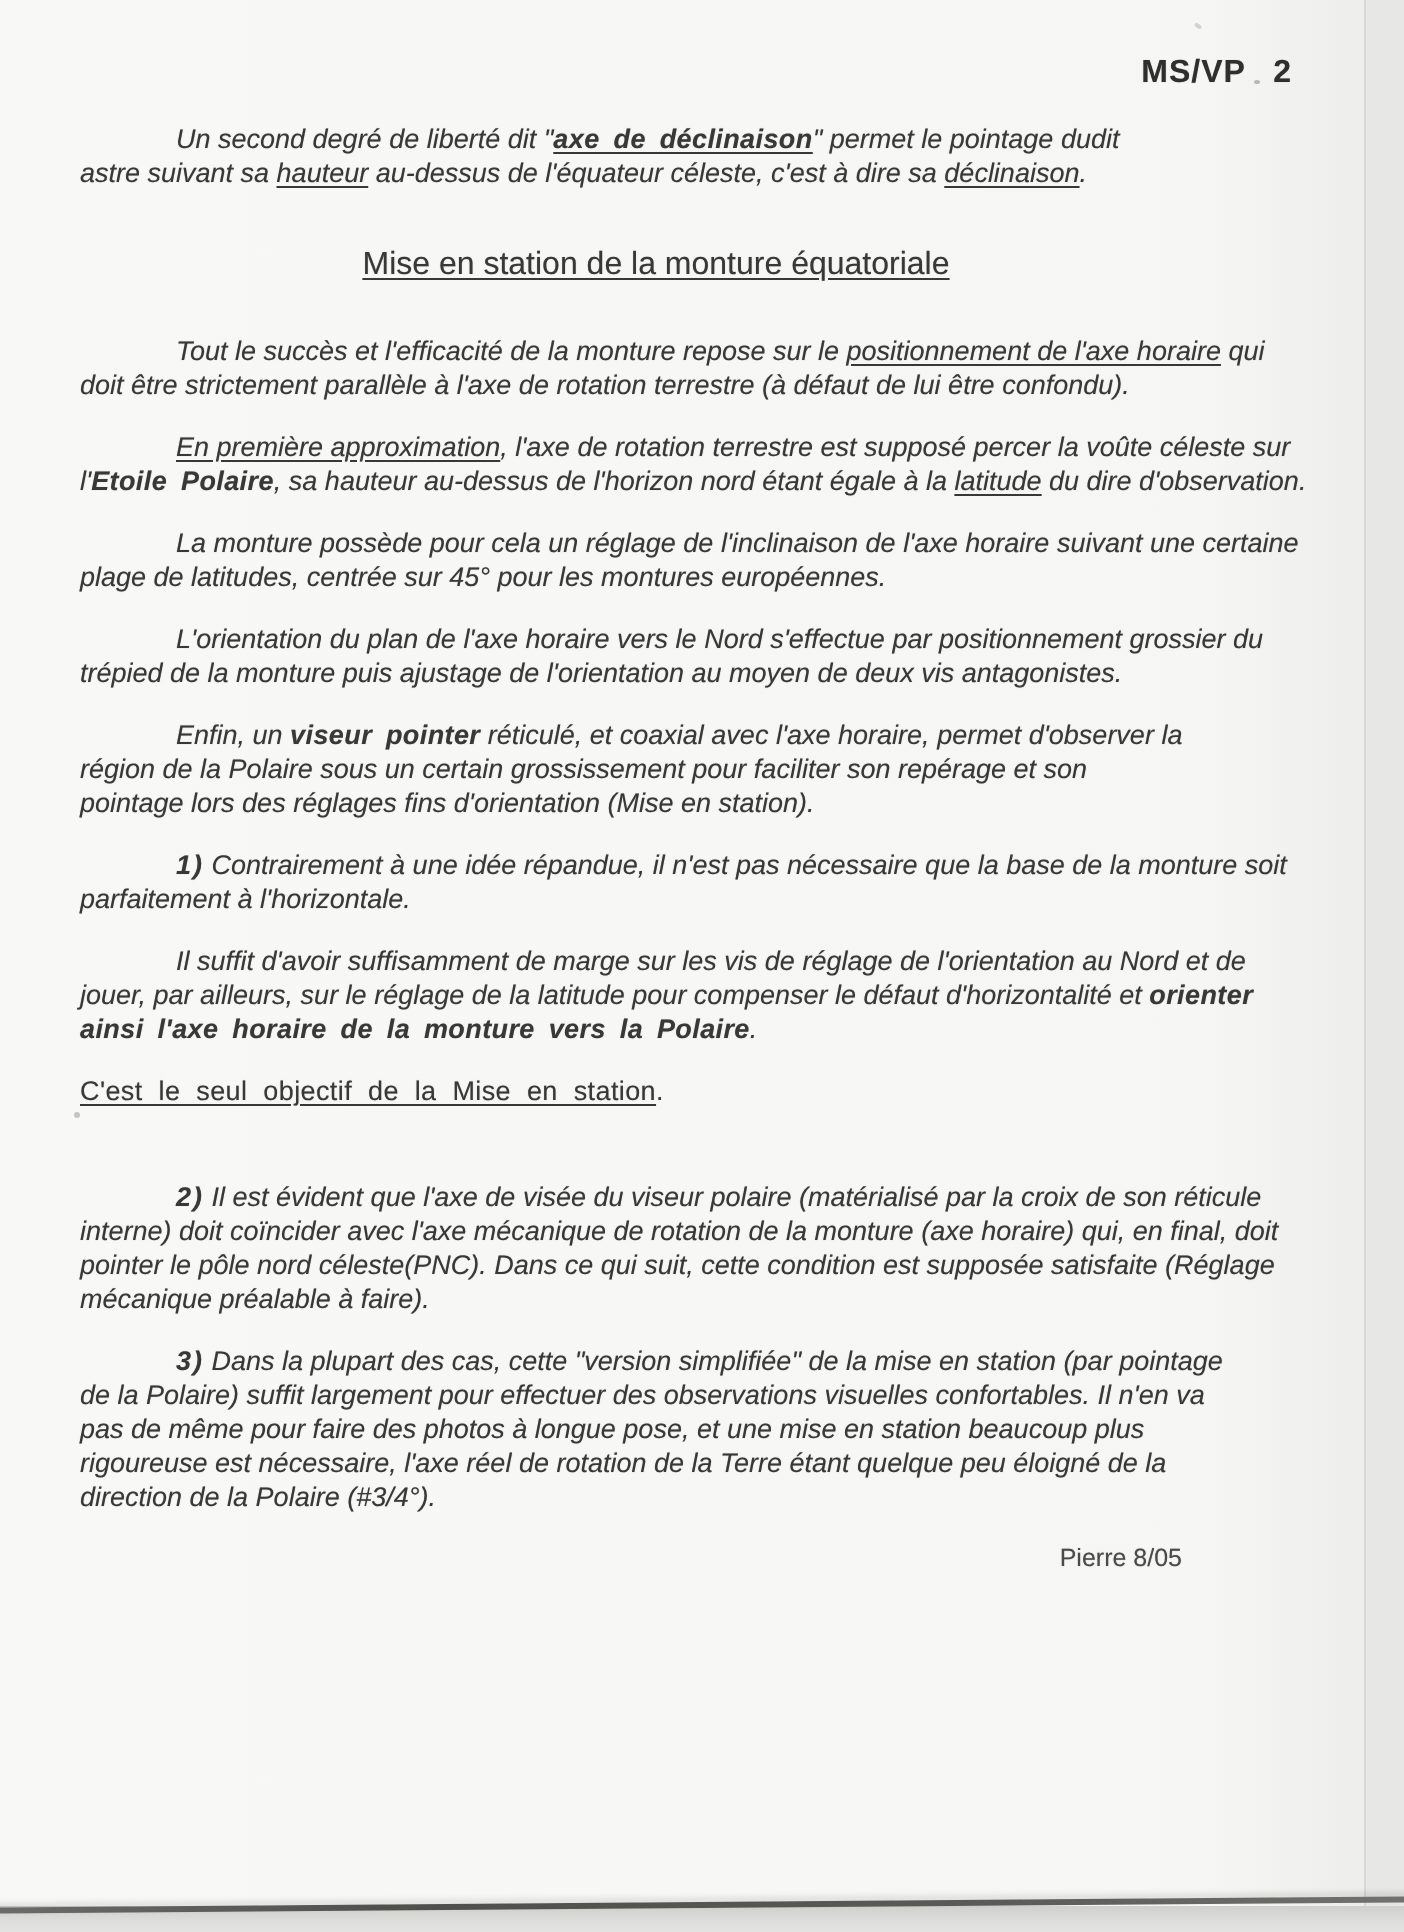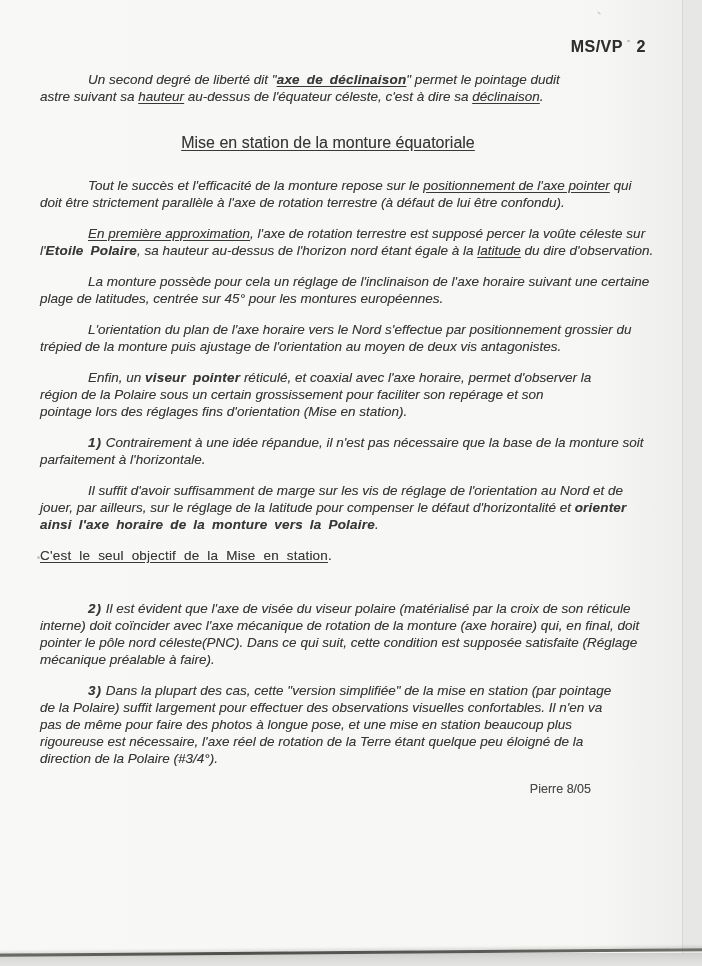--- a/index.html
+++ b/index.html
@@ -19,21 +19,21 @@
   .paper-edge {
     position:absolute; left:-4px; top:951px; width:712px; height:3px;
     background:linear-gradient(90deg,#6b6b67,#4f4f4b 30%,#5a5a56 70%,#72726e);
     transform:rotate(-0.45deg);
     box-shadow:0 -2px 3px rgba(0,0,0,0.12);
   }
   .paper {
     position:absolute; left:0; top:0; width:683px; height:953px;
     background:linear-gradient(90deg,#f8f8f6 0%, #f6f6f4 88%, #eeeeec 99%);
     border-right:1px solid #d8d8d6;
-    padding:38px 26px 0 40px;
+    padding:28px 26px 0 40px;
     color:#383836;
     font-size:13.5px; line-height:17px;
     text-shadow:0 0 0.5px rgba(70,70,70,0.45);
   }
   .speck { position:absolute; border-radius:50%; background:#b8b8b4; }
   .speck.s1 { left:627px; top:40px;  width:3px; height:2px; }
   .speck.s2 { left:37px;  top:556px; width:3px; height:3px; background:#c4c4c0; }
   .speck.s3 { left:597px; top:12px;  width:4px; height:2px; background:#d2d2ce; transform:rotate(35deg); }
 
   .hdr {
@@ -69,21 +69,21 @@
 
 <div class="scan">
   <div class="paper">
 
     <div class="hdr">MS/VP 2</div>
 
     <p class="para w1"><span>Un second degré de liberté dit "</span><span class="b u sp">axe de déclinaison</span><span>" permet le pointage dudit astre suivant sa </span><span class="u">hauteur</span><span> au-dessus de l'équateur céleste, c'est à dire sa </span><span class="u">déclinaison</span><span>.</span></p>
 
     <h1 class="title"><span class="u">Mise en station de la monture équatoriale</span></h1>
 
-    <p class="para"><span>Tout le succès et l'efficacité de la monture repose sur le </span><span class="u">positionnement de l'axe pointer</span><span> qui doit être strictement parallèle à l'axe de rotation terrestre (à défaut de lui être confondu).</span></p>
+    <p class="para"><span>Tout le succès et l'efficacité de la monture repose sur le </span><span class="u">positionnement de l'axe horaire</span><span> qui doit être strictement parallèle à l'axe de rotation terrestre (à défaut de lui être confondu).</span></p>
 
     <p class="para"><span class="u">En première approximation</span><span>, l'axe de rotation terrestre est supposé percer la voûte céleste sur l'</span><span class="b sp">Etoile Polaire</span><span>, sa hauteur au-dessus de l'horizon nord étant égale à la </span><span class="u">latitude</span><span> du dire d'observation.</span></p>
 
     <p class="para">La monture possède pour cela un réglage de l'inclinaison de l'axe horaire suivant une certaine plage de latitudes, centrée sur 45° pour les montures européennes.</p>
 
     <p class="para">L'orientation du plan de l'axe horaire vers le Nord s'effectue par positionnement grossier du trépied de la monture puis ajustage de l'orientation au moyen de deux vis antagonistes.</p>
 
     <p class="para w1"><span>Enfin, un </span><span class="b sp">viseur pointer</span><span> réticulé, et coaxial avec l'axe horaire, permet d'observer la région de la Polaire sous un certain grossissement pour faciliter son repérage et son pointage lors des réglages fins d'orientation (Mise en station).</span></p>
 
 

